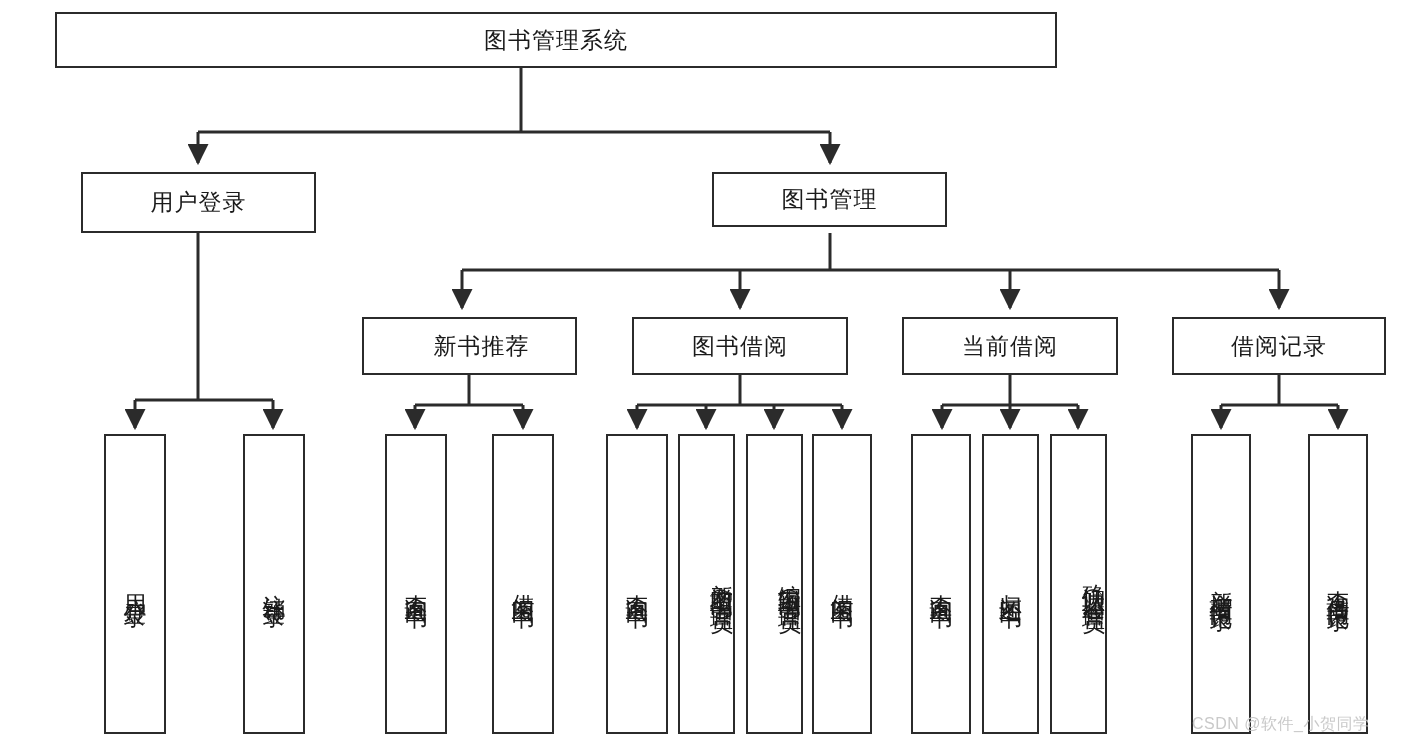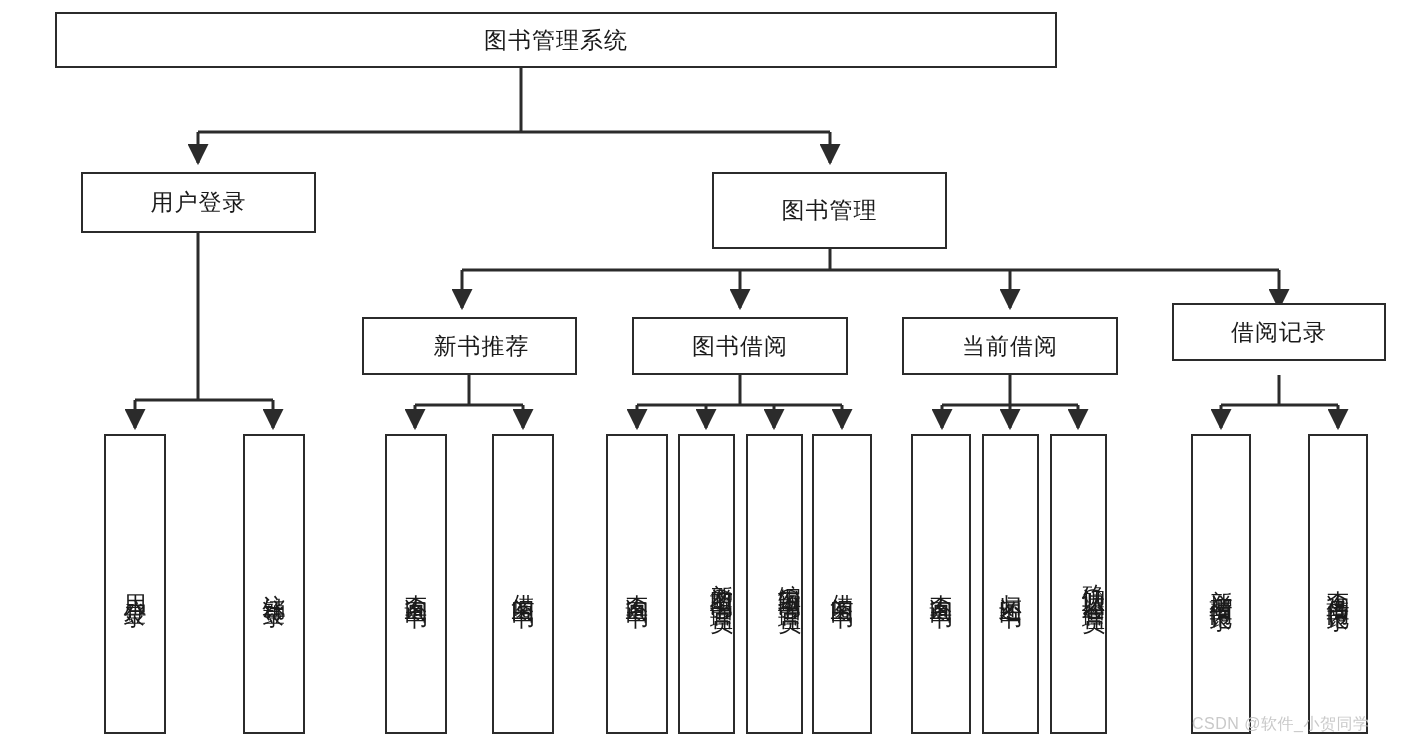--- a/index.html
+++ b/index.html
@@ -114,34 +114,34 @@
     </g>
   </svg>
 
   <div class="node h" style="left:20px; top:12px; width:1002px; height:56px;margin-left:35px;">
     <span>图书管理系统</span>
   </div>
 
   <div class="node h" style="left:81px; top:172px; width:235px; height:61px;">
     <span>用户登录</span>
   </div>
-  <div class="node h" style="left:712px; top:172px; width:235px; height:77px;">
+  <div class="node h" style="left:712px; top:172px; width:235px; height:55px;">
     <span>图书管理</span>
   </div>
 
   <div class="node h" style="left:362px; top:317px; width:215px; height:58px;padding-left:24px;">
     <span>新书推荐</span>
   </div>
   <div class="node h" style="left:902px; top:317px; width:216px; height:58px;">
     <span>当前借阅</span>
   </div>
   <div class="node h" style="left:632px; top:317px; width:216px; height:58px;">
     <span>图书借阅</span>
   </div>
-  <div class="node h" style="left:1172px; top:303px; width:214px; height:58px;">
+  <div class="node h" style="left:1172px; top:317px; width:214px; height:58px;">
     <span>借阅记录</span>
   </div>
 
   <div class="node v" style="left:104px; top:434px; width:62px; height:300px;">
     <span>用户登录</span>
   </div>
   <div class="node v" style="left:243px; top:434px; width:62px; height:300px;">
     <span>注销登录</span>
   </div>
 

